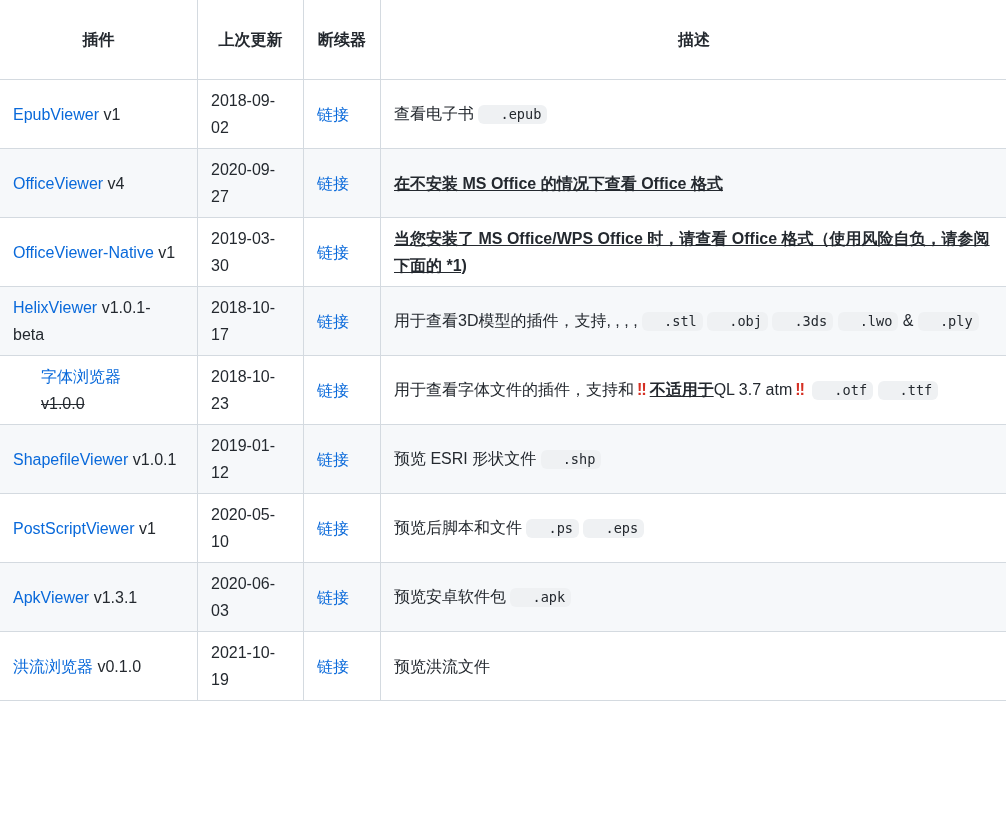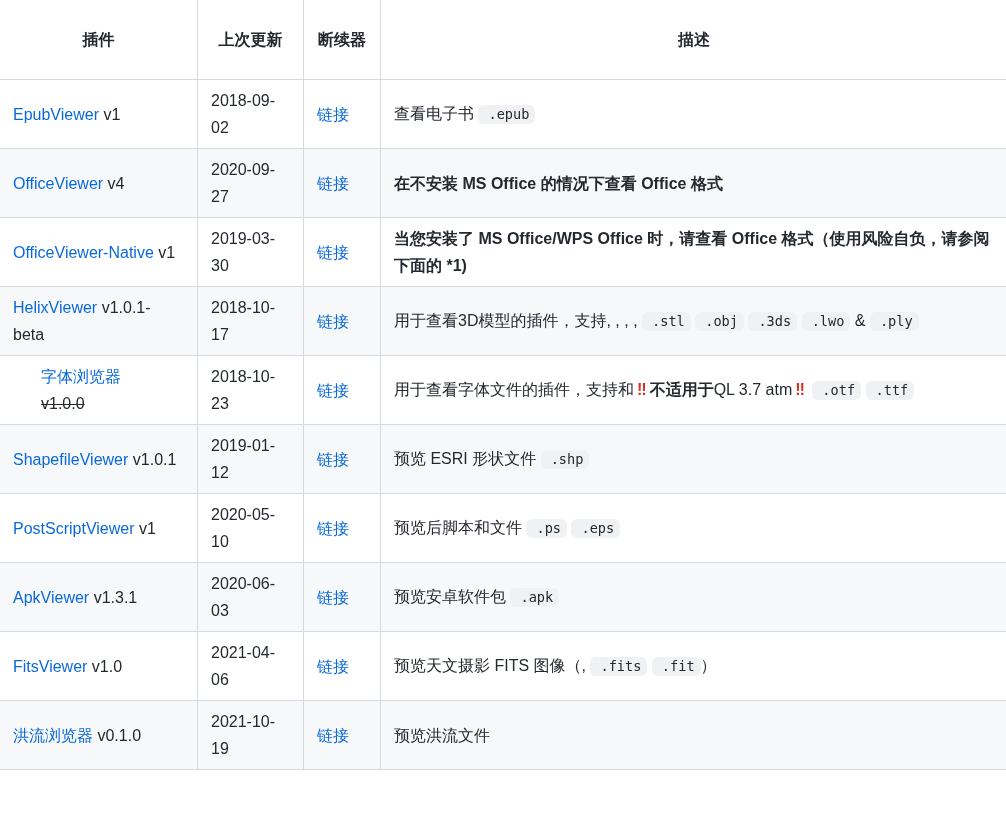--- a/index.html
+++ b/index.html
@@ -53,25 +53,25 @@
     text-decoration: none;
     cursor: pointer;
   }
   .plugin-version { color: var(--text); }
   .strike { text-decoration: line-through; margin-left: 28px; }
   .code-badge {
     font-family: "DejaVu Sans Mono", "Liberation Mono", monospace;
     font-size: 85%;
     background: var(--code-bg);
     border-radius: 6px;
-    padding: 1px 6px 2px 10px;
+    padding: 1px 6px 2px 22px;
     white-space: nowrap;
     margin-top: 21px;
   }
-  .desc-bold { font-weight: 700; }
+  .desc-bold { font-weight: 700; text-decoration: underline; }
   .desc-alert {
     color: var(--alert);
     font-weight: 700;
     margin: 0 3px;
   }
 </style>
 </head>
 <body>
 
 <table class="plugin-table">
@@ -132,25 +132,19 @@
         <td class="col-link"><a href="#" class="row-link">链接</a></td>
         <td class="col-desc"><span class="desc-text">预览后脚本和文件 </span><code class="code-badge">.ps</code><span class="desc-text"> </span><code class="code-badge">.eps</code></td>
       </tr>
       <tr>
         <td class="col-plugin"><a href="#" class="plugin-link">ApkViewer</a> <span class="plugin-version">v1.3.1</span></td>
         <td class="col-date">2020-06-03</td>
         <td class="col-link"><a href="#" class="row-link">链接</a></td>
         <td class="col-desc"><span class="desc-text">预览安卓软件包 </span><code class="code-badge">.apk</code></td>
       </tr>
       <tr>
-        <td class="col-plugin"><a href="#" class="plugin-link">FitsViewer</a> <span class="plugin-version">v1.0</span></td>
-        <td class="col-date">2021-04-06</td>
-        <td class="col-link"><a href="#" class="row-link">链接</a></td>
-        <td class="col-desc"><span class="desc-text">预览天文摄影 FITS 图像（, </span><code class="code-badge">.fits</code><span class="desc-text"> </span><code class="code-badge">.fit</code><span class="desc-text">）</span></td>
-      </tr>
-      <tr>
         <td class="col-plugin"><a href="#" class="plugin-link">洪流浏览器</a> <span class="plugin-version">v0.1.0</span></td>
         <td class="col-date">2021-10-19</td>
         <td class="col-link"><a href="#" class="row-link">链接</a></td>
         <td class="col-desc"><span class="desc-text">预览洪流文件</span></td>
       </tr>
     </tbody>
 </table>
 
 </body></html>

